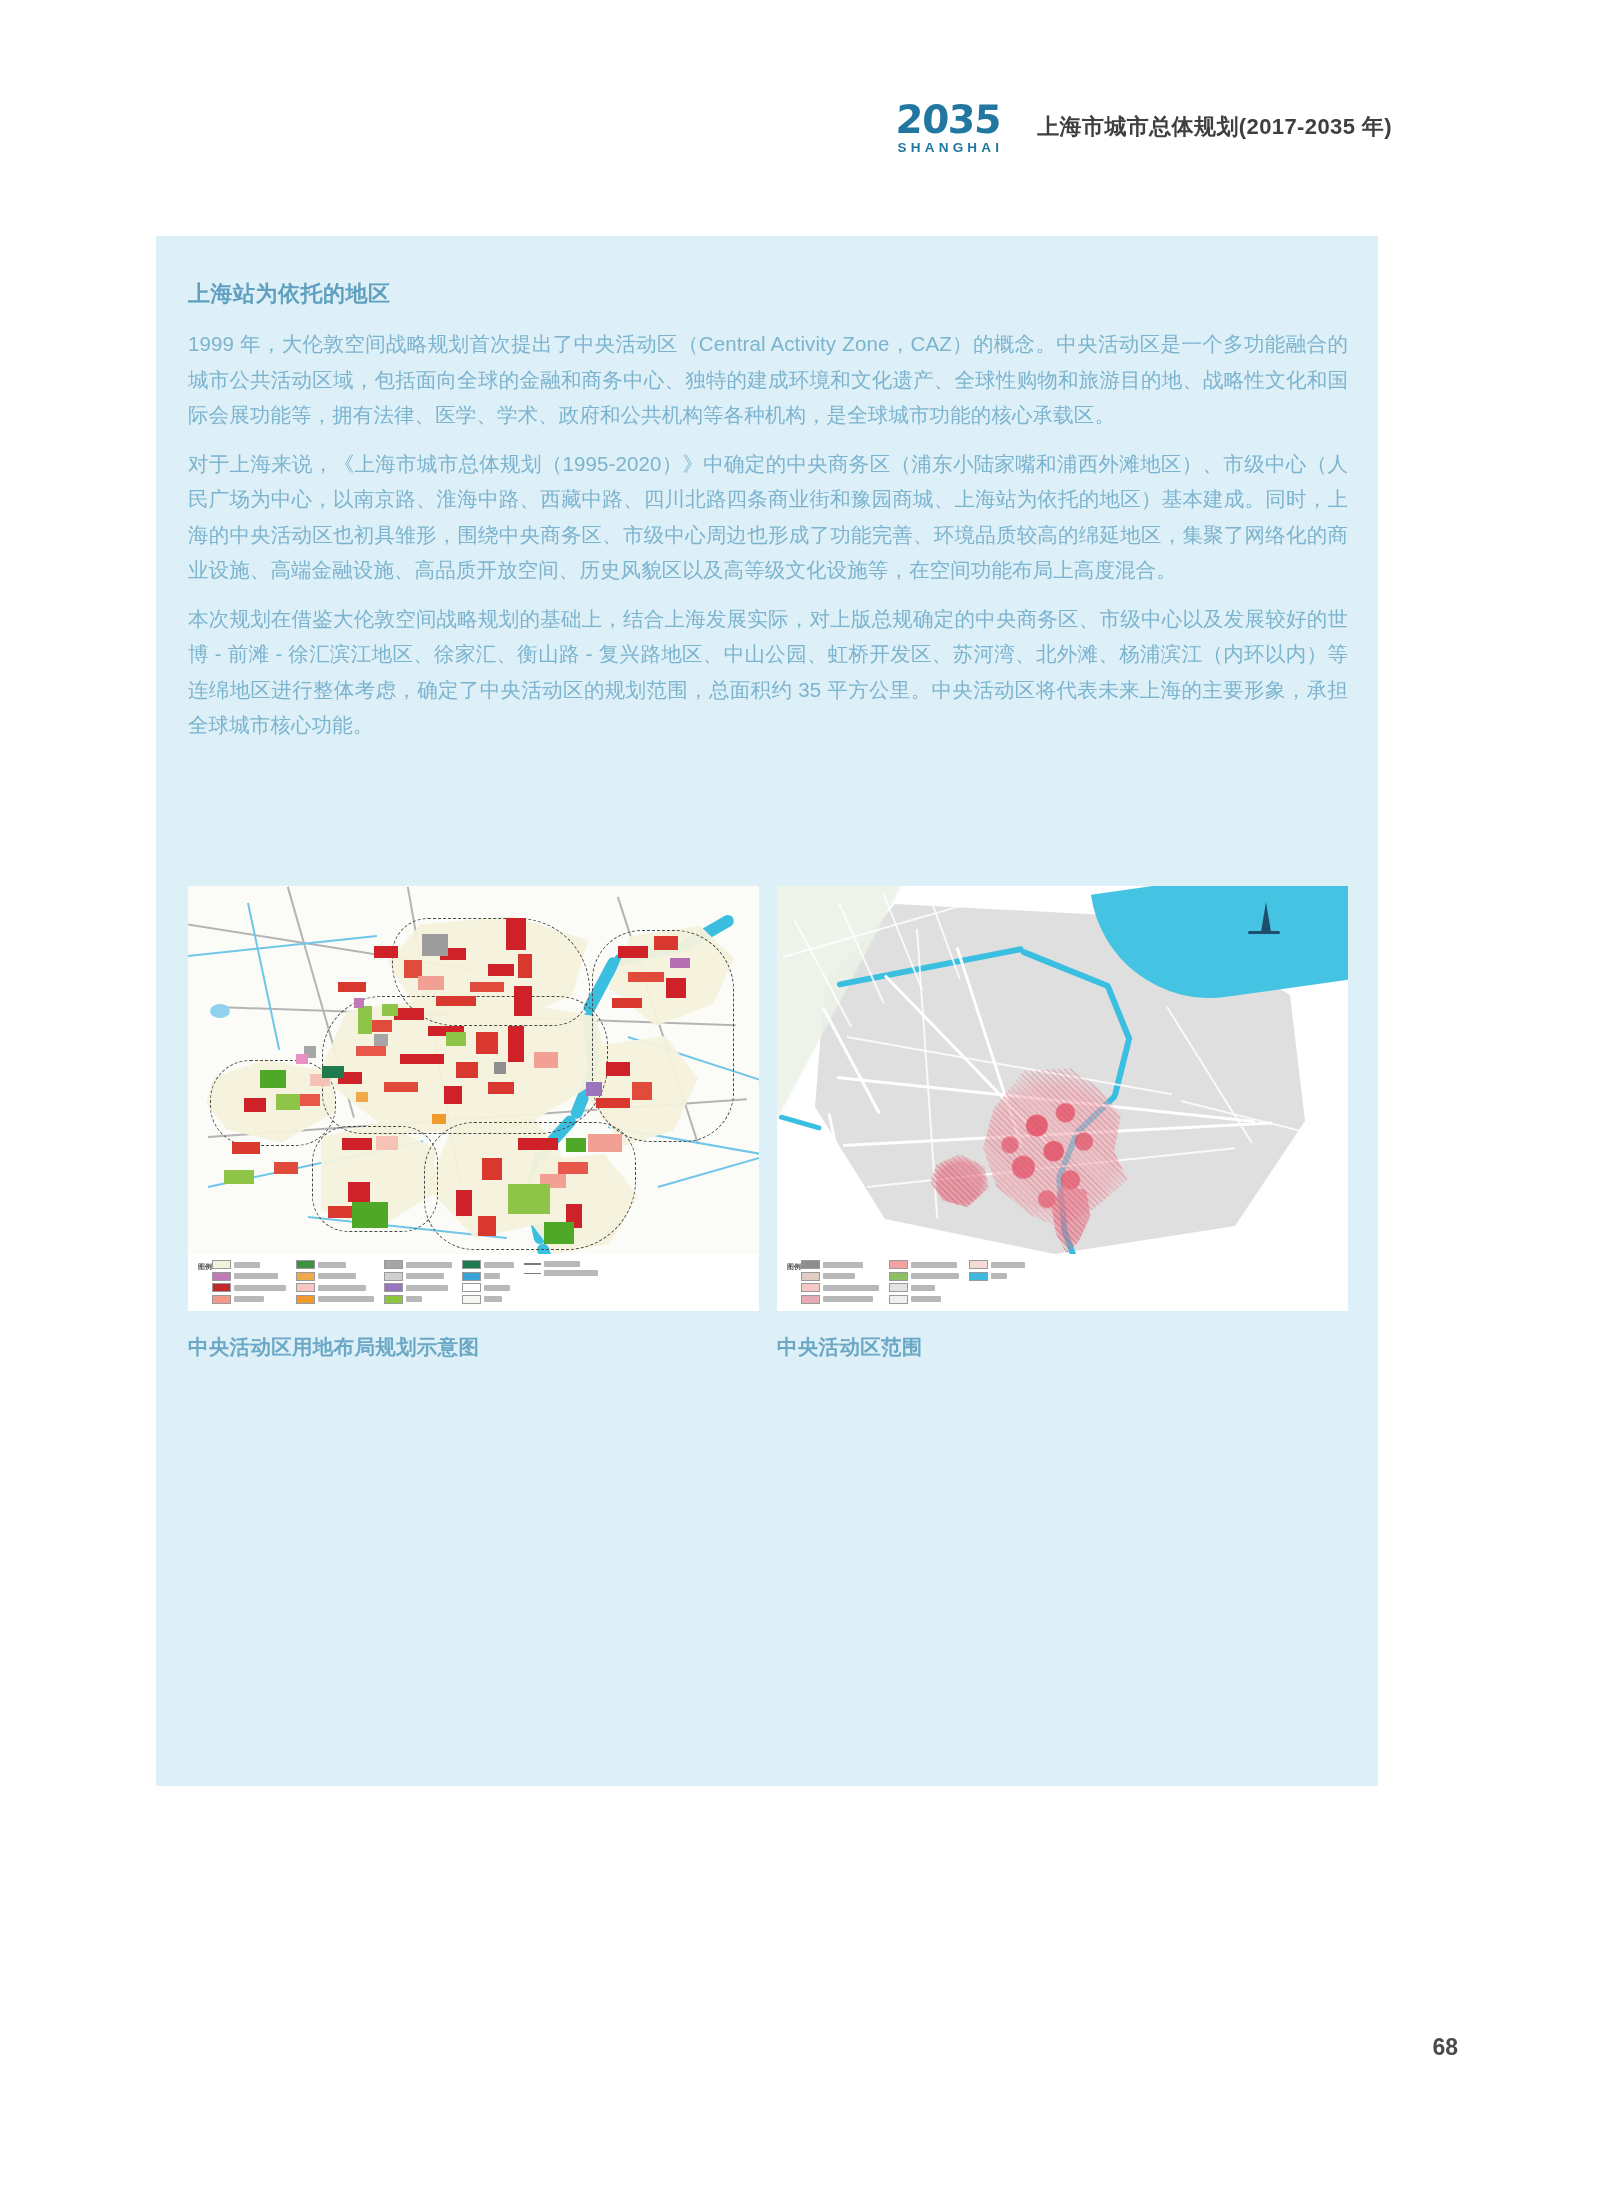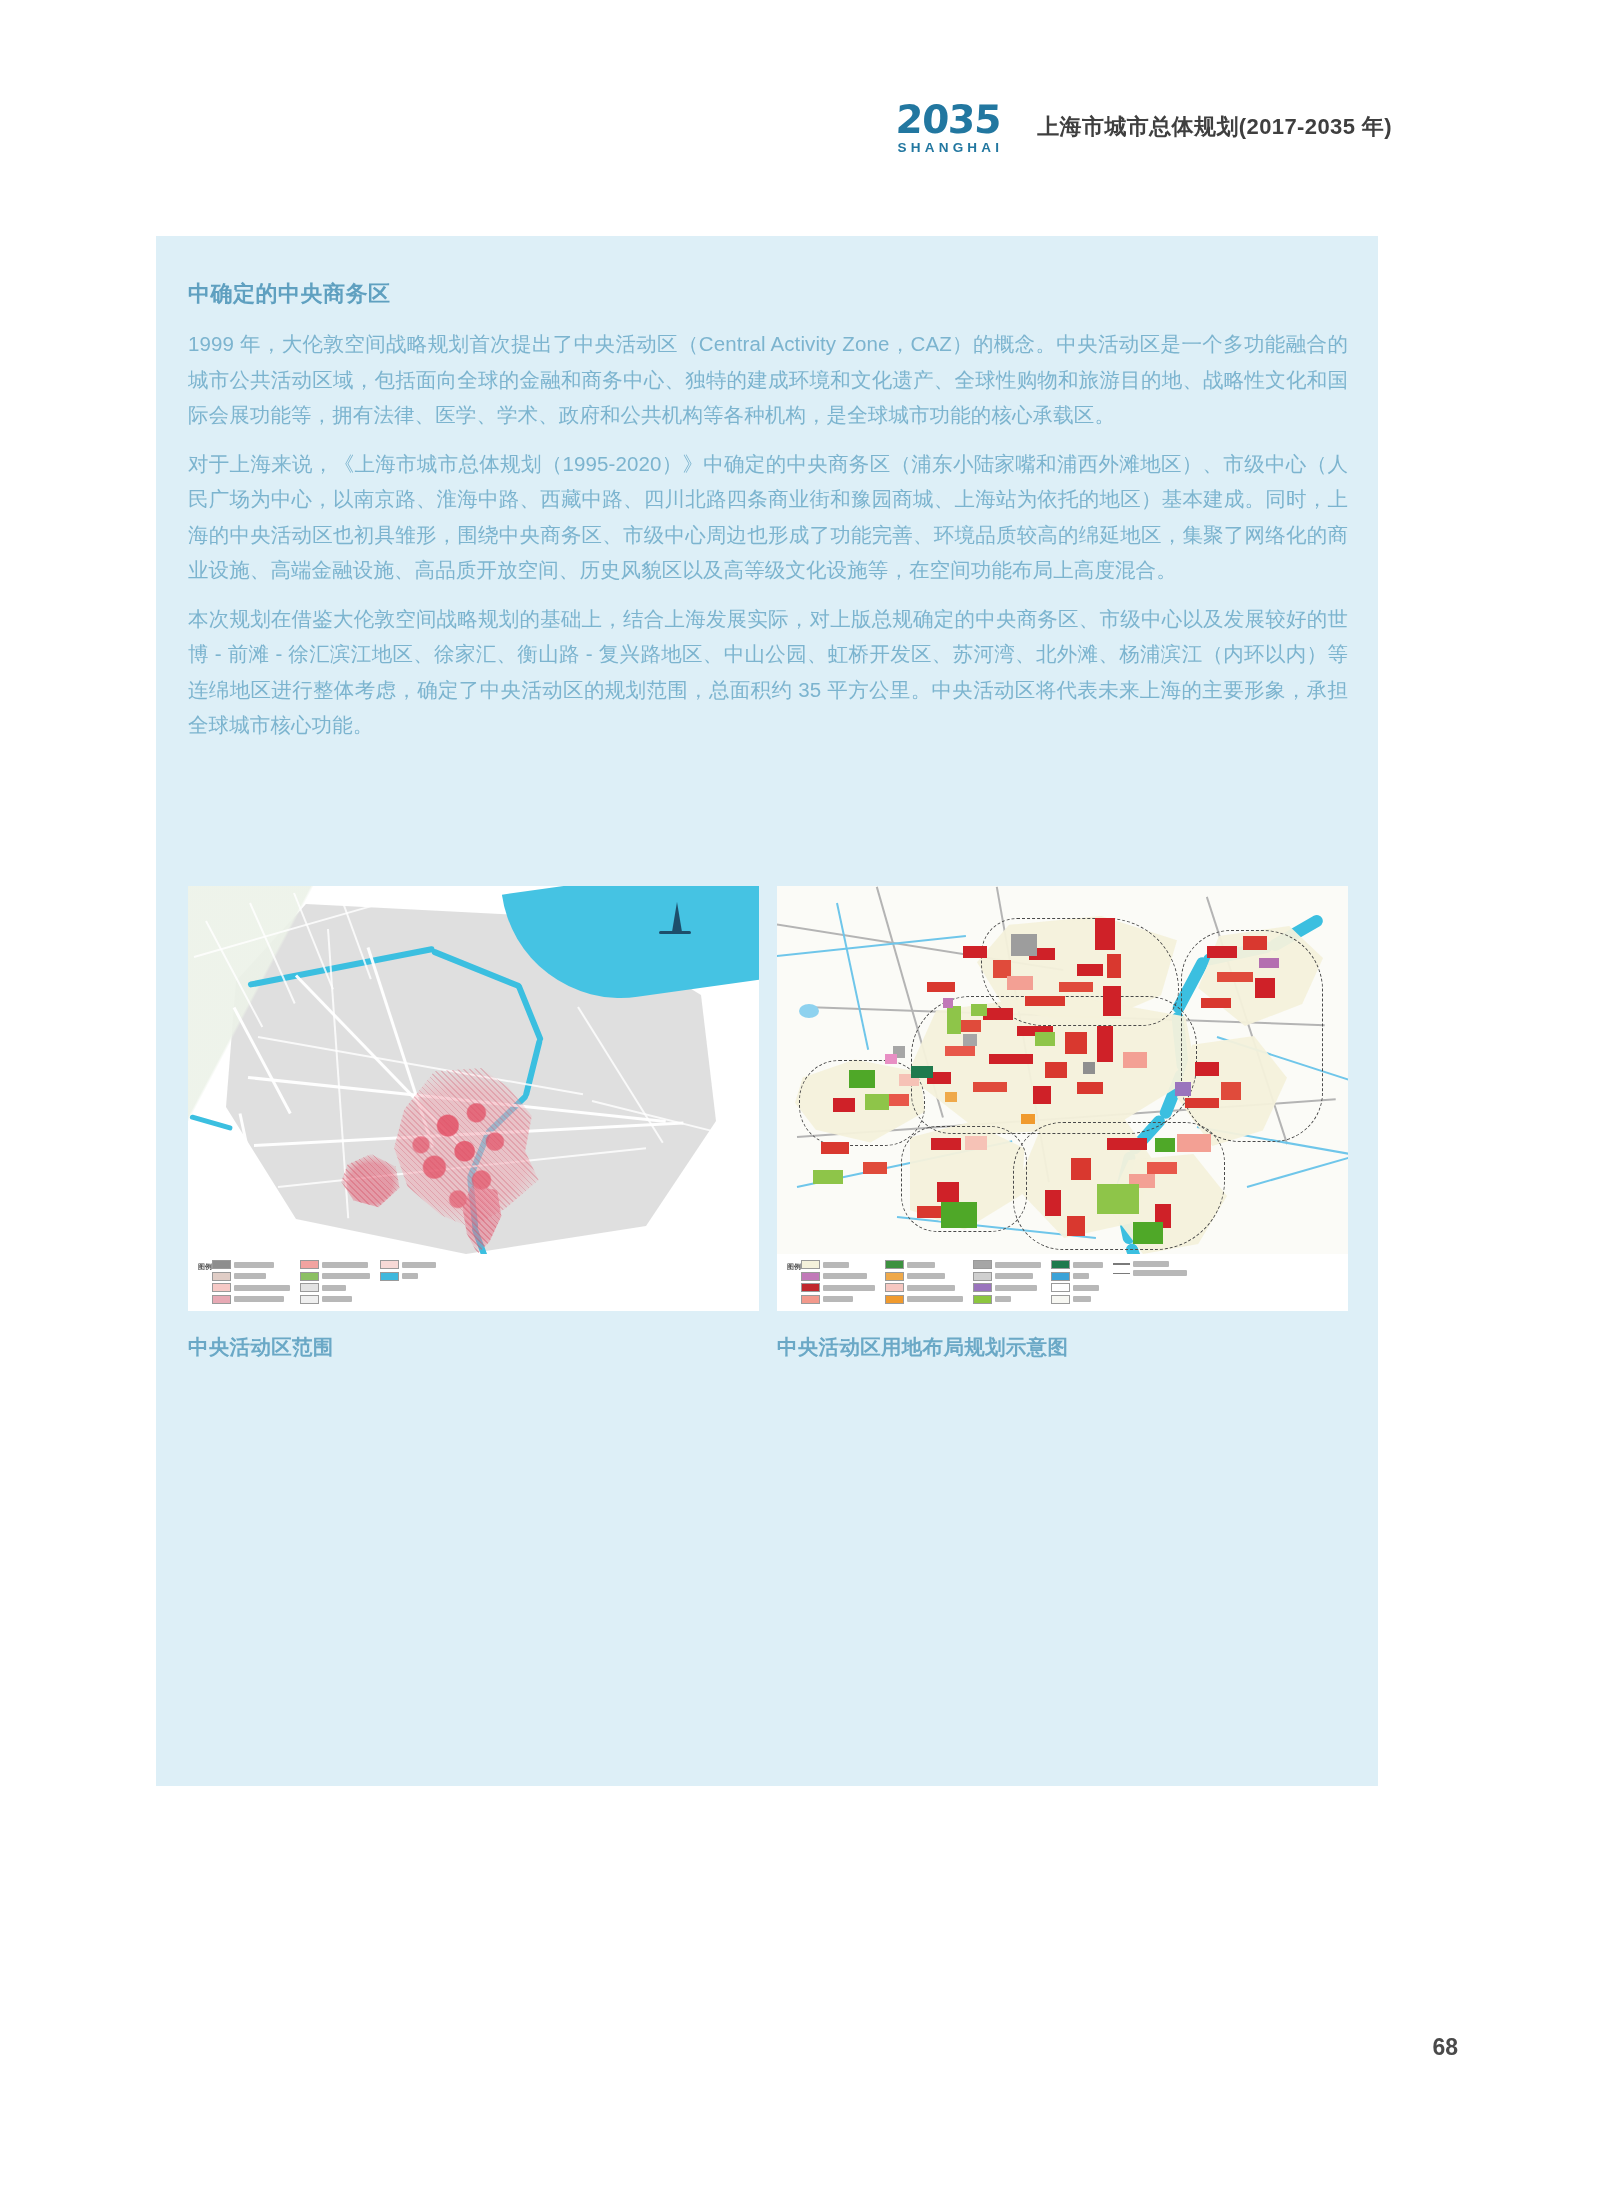--- a/index.html
+++ b/index.html
@@ -352,128 +352,29 @@
 <div class="page-header">
   <div class="brand-logo">
     <div class="logo-mark">2035</div>
     <div class="logo-sub">SHANGHAI</div>
   </div>
   <div class="header-title">上海市城市总体规划(2017-2035 年)</div>
 </div>
 
 <div class="content-panel">
 
-  <div class="section-title">中确定的中央商务区</div>
+  <div class="section-title">上海站为依托的地区</div>
 
   <div class="body-copy">
     <p>1999 年，大伦敦空间战略规划首次提出了中央活动区（Central Activity Zone，CAZ）的概念。中央活动区是一个多功能融合的城市公共活动区域，包括面向全球的金融和商务中心、独特的建成环境和文化遗产、全球性购物和旅游目的地、战略性文化和国际会展功能等，拥有法律、医学、学术、政府和公共机构等各种机构，是全球城市功能的核心承载区。</p>
     <p>对于上海来说，《上海市城市总体规划（1995-2020）》中确定的中央商务区（浦东小陆家嘴和浦西外滩地区）、市级中心（人民广场为中心，以南京路、淮海中路、西藏中路、四川北路四条商业街和豫园商城、上海站为依托的地区）基本建成。同时，上海的中央活动区也初具雏形，围绕中央商务区、市级中心周边也形成了功能完善、环境品质较高的绵延地区，集聚了网络化的商业设施、高端金融设施、高品质开放空间、历史风貌区以及高等级文化设施等，在空间功能布局上高度混合。</p>
     <p>本次规划在借鉴大伦敦空间战略规划的基础上，结合上海发展实际，对上版总规确定的中央商务区、市级中心以及发展较好的世博 - 前滩 - 徐汇滨江地区、徐家汇、衡山路 - 复兴路地区、中山公园、虹桥开发区、苏河湾、北外滩、杨浦滨江（内环以内）等连绵地区进行整体考虑，确定了中央活动区的规划范围，总面积约 35 平方公里。中央活动区将代表未来上海的主要形象，承担全球城市核心功能。</p>
   </div>
 
   <div class="figure-row">
-
-    <div class="figure">
-      <div class="fig-frame">
-        <div class="fig-map map-a">
-          <div class="city-mass"></div>
-          <div class="city-light"></div>
-
-          <div class="water-top"></div>
-          <div class="river" style="left:60px;top:96px;width:190px;height:6px;transform:rotate(-11deg);transform-origin:left center;border-radius:4px;"></div>
-          <div class="river" style="left:244px;top:62px;width:96px;height:6px;transform:rotate(22deg);transform-origin:left center;border-radius:4px;"></div>
-          <div class="river" style="left:330px;top:95px;width:62px;height:6px;transform:rotate(68deg);transform-origin:left center;border-radius:4px;"></div>
-          <div class="river" style="left:352px;top:150px;width:60px;height:6px;transform:rotate(104deg);transform-origin:left center;border-radius:4px;"></div>
-          <div class="river" style="left:339px;top:206px;width:56px;height:6px;transform:rotate(136deg);transform-origin:left center;border-radius:4px;"></div>
-          <div class="river" style="left:300px;top:244px;width:50px;height:6px;transform:rotate(112deg);transform-origin:left center;border-radius:4px;"></div>
-          <div class="river" style="left:282px;top:288px;width:52px;height:6px;transform:rotate(84deg);transform-origin:left center;border-radius:4px;"></div>
-          <div class="river" style="left:286px;top:338px;width:40px;height:6px;transform:rotate(70deg);transform-origin:left center;border-radius:4px;"></div>
-          <div class="river" style="left:2px;top:228px;width:44px;height:5px;transform:rotate(16deg);transform-origin:left center;border-radius:3px;"></div>
-
-          <div class="road" style="left:46px;top:120px;width:120px;transform:rotate(62deg);"></div>
-          <div class="road" style="left:52px;top:226px;width:130px;transform:rotate(78deg);"></div>
-          <div class="road" style="left:108px;top:88px;width:240px;transform:rotate(46deg);"></div>
-          <div class="road" style="left:180px;top:60px;width:210px;transform:rotate(72deg);"></div>
-          <div class="road" style="left:60px;top:190px;width:420px;transform:rotate(6deg);"></div>
-          <div class="road" style="left:66px;top:258px;width:430px;transform:rotate(-3deg);"></div>
-          <div class="road thin" style="left:70px;top:150px;width:330px;transform:rotate(10deg);"></div>
-          <div class="road thin" style="left:90px;top:300px;width:370px;transform:rotate(-6deg);"></div>
-          <div class="road thin" style="left:140px;top:42px;width:290px;transform:rotate(86deg);"></div>
-          <div class="road thin" style="left:390px;top:120px;width:160px;transform:rotate(58deg);"></div>
-          <div class="road thin" style="left:404px;top:214px;width:140px;transform:rotate(14deg);"></div>
-          <div class="road thin" style="left:18px;top:34px;width:120px;transform:rotate(62deg);"></div>
-          <div class="road thin" style="left:62px;top:16px;width:110px;transform:rotate(66deg);"></div>
-          <div class="road thin" style="left:106px;top:6px;width:104px;transform:rotate(68deg);"></div>
-          <div class="road thin" style="left:150px;top:2px;width:96px;transform:rotate(70deg);"></div>
-          <div class="road thin" style="left:6px;top:70px;width:210px;transform:rotate(-16deg);"></div>
-
-          <div class="caz-blob"></div>
-          <div class="caz-tail"></div>
-          <div class="caz-west"></div>
-
-          <div class="compass">
-            <div class="needle"></div>
-            <div class="bar"></div>
-          </div>
-        </div>
-
-        <div class="fig-legend">
-          <div class="legend-mark">图例</div>
-          <div class="legend-cols">
-            <div class="legend-col">
-              <div class="legend-entry">
-                  <div class="legend-swatch" style="background:#8e8e8e"></div>
-                  <div class="legend-text" style="width:40px"></div>
-                </div>
-              <div class="legend-entry">
-                  <div class="legend-swatch" style="background:#e0cdc6"></div>
-                  <div class="legend-text" style="width:32px"></div>
-                </div>
-              <div class="legend-entry">
-                  <div class="legend-swatch" style="background:#f6c9c6"></div>
-                  <div class="legend-text" style="width:56px"></div>
-                </div>
-              <div class="legend-entry">
-                  <div class="legend-swatch" style="background:#e7a9b4"></div>
-                  <div class="legend-text" style="width:50px"></div>
-                </div>
-            </div>
-            <div class="legend-col">
-              <div class="legend-entry">
-                  <div class="legend-swatch" style="background:#f2a3a0"></div>
-                  <div class="legend-text" style="width:46px"></div>
-                </div>
-              <div class="legend-entry">
-                  <div class="legend-swatch" style="background:#8cc063"></div>
-                  <div class="legend-text" style="width:48px"></div>
-                </div>
-              <div class="legend-entry">
-                  <div class="legend-swatch" style="background:#e3e3e3"></div>
-                  <div class="legend-text" style="width:24px"></div>
-                </div>
-              <div class="legend-entry">
-                  <div class="legend-swatch" style="background:#efefef"></div>
-                  <div class="legend-text" style="width:30px"></div>
-                </div>
-            </div>
-            <div class="legend-col">
-              <div class="legend-entry">
-                  <div class="legend-swatch" style="background:#f7d9d6"></div>
-                  <div class="legend-text" style="width:34px"></div>
-                </div>
-              <div class="legend-entry">
-                  <div class="legend-swatch" style="background:#3fb8dd"></div>
-                  <div class="legend-text" style="width:16px"></div>
-                </div>
-            </div>
-          </div>
-        </div>
-      </div>
-      <div class="fig-caption">中央活动区范围</div>
-    </div>
 
     <div class="figure">
       <div class="fig-frame">
         <div class="fig-map map-b">
           <div class="base"></div>
 
           <div class="greyroad" style="left:-10px;top:36px;width:300px;transform:rotate(9deg);"></div>
           <div class="greyroad" style="left:100px;top:0px;width:240px;transform:rotate(74deg);"></div>
           <div class="greyroad" style="left:28px;top:120px;width:520px;transform:rotate(2deg);"></div>
           <div class="greyroad" style="left:20px;top:250px;width:540px;transform:rotate(-4deg);"></div>
@@ -676,16 +577,115 @@
                   <div class="legend-line"></div>
                   <div class="legend-text" style="width:54px"></div>
                 </div>
             </div>
           </div>
         </div>
       </div>
       <div class="fig-caption">中央活动区用地布局规划示意图</div>
     </div>
 
+    <div class="figure">
+      <div class="fig-frame">
+        <div class="fig-map map-a">
+          <div class="city-mass"></div>
+          <div class="city-light"></div>
+
+          <div class="water-top"></div>
+          <div class="river" style="left:60px;top:96px;width:190px;height:6px;transform:rotate(-11deg);transform-origin:left center;border-radius:4px;"></div>
+          <div class="river" style="left:244px;top:62px;width:96px;height:6px;transform:rotate(22deg);transform-origin:left center;border-radius:4px;"></div>
+          <div class="river" style="left:330px;top:95px;width:62px;height:6px;transform:rotate(68deg);transform-origin:left center;border-radius:4px;"></div>
+          <div class="river" style="left:352px;top:150px;width:60px;height:6px;transform:rotate(104deg);transform-origin:left center;border-radius:4px;"></div>
+          <div class="river" style="left:339px;top:206px;width:56px;height:6px;transform:rotate(136deg);transform-origin:left center;border-radius:4px;"></div>
+          <div class="river" style="left:300px;top:244px;width:50px;height:6px;transform:rotate(112deg);transform-origin:left center;border-radius:4px;"></div>
+          <div class="river" style="left:282px;top:288px;width:52px;height:6px;transform:rotate(84deg);transform-origin:left center;border-radius:4px;"></div>
+          <div class="river" style="left:286px;top:338px;width:40px;height:6px;transform:rotate(70deg);transform-origin:left center;border-radius:4px;"></div>
+          <div class="river" style="left:2px;top:228px;width:44px;height:5px;transform:rotate(16deg);transform-origin:left center;border-radius:3px;"></div>
+
+          <div class="road" style="left:46px;top:120px;width:120px;transform:rotate(62deg);"></div>
+          <div class="road" style="left:52px;top:226px;width:130px;transform:rotate(78deg);"></div>
+          <div class="road" style="left:108px;top:88px;width:240px;transform:rotate(46deg);"></div>
+          <div class="road" style="left:180px;top:60px;width:210px;transform:rotate(72deg);"></div>
+          <div class="road" style="left:60px;top:190px;width:420px;transform:rotate(6deg);"></div>
+          <div class="road" style="left:66px;top:258px;width:430px;transform:rotate(-3deg);"></div>
+          <div class="road thin" style="left:70px;top:150px;width:330px;transform:rotate(10deg);"></div>
+          <div class="road thin" style="left:90px;top:300px;width:370px;transform:rotate(-6deg);"></div>
+          <div class="road thin" style="left:140px;top:42px;width:290px;transform:rotate(86deg);"></div>
+          <div class="road thin" style="left:390px;top:120px;width:160px;transform:rotate(58deg);"></div>
+          <div class="road thin" style="left:404px;top:214px;width:140px;transform:rotate(14deg);"></div>
+          <div class="road thin" style="left:18px;top:34px;width:120px;transform:rotate(62deg);"></div>
+          <div class="road thin" style="left:62px;top:16px;width:110px;transform:rotate(66deg);"></div>
+          <div class="road thin" style="left:106px;top:6px;width:104px;transform:rotate(68deg);"></div>
+          <div class="road thin" style="left:150px;top:2px;width:96px;transform:rotate(70deg);"></div>
+          <div class="road thin" style="left:6px;top:70px;width:210px;transform:rotate(-16deg);"></div>
+
+          <div class="caz-blob"></div>
+          <div class="caz-tail"></div>
+          <div class="caz-west"></div>
+
+          <div class="compass">
+            <div class="needle"></div>
+            <div class="bar"></div>
+          </div>
+        </div>
+
+        <div class="fig-legend">
+          <div class="legend-mark">图例</div>
+          <div class="legend-cols">
+            <div class="legend-col">
+              <div class="legend-entry">
+                  <div class="legend-swatch" style="background:#8e8e8e"></div>
+                  <div class="legend-text" style="width:40px"></div>
+                </div>
+              <div class="legend-entry">
+                  <div class="legend-swatch" style="background:#e0cdc6"></div>
+                  <div class="legend-text" style="width:32px"></div>
+                </div>
+              <div class="legend-entry">
+                  <div class="legend-swatch" style="background:#f6c9c6"></div>
+                  <div class="legend-text" style="width:56px"></div>
+                </div>
+              <div class="legend-entry">
+                  <div class="legend-swatch" style="background:#e7a9b4"></div>
+                  <div class="legend-text" style="width:50px"></div>
+                </div>
+            </div>
+            <div class="legend-col">
+              <div class="legend-entry">
+                  <div class="legend-swatch" style="background:#f2a3a0"></div>
+                  <div class="legend-text" style="width:46px"></div>
+                </div>
+              <div class="legend-entry">
+                  <div class="legend-swatch" style="background:#8cc063"></div>
+                  <div class="legend-text" style="width:48px"></div>
+                </div>
+              <div class="legend-entry">
+                  <div class="legend-swatch" style="background:#e3e3e3"></div>
+                  <div class="legend-text" style="width:24px"></div>
+                </div>
+              <div class="legend-entry">
+                  <div class="legend-swatch" style="background:#efefef"></div>
+                  <div class="legend-text" style="width:30px"></div>
+                </div>
+            </div>
+            <div class="legend-col">
+              <div class="legend-entry">
+                  <div class="legend-swatch" style="background:#f7d9d6"></div>
+                  <div class="legend-text" style="width:34px"></div>
+                </div>
+              <div class="legend-entry">
+                  <div class="legend-swatch" style="background:#3fb8dd"></div>
+                  <div class="legend-text" style="width:16px"></div>
+                </div>
+            </div>
+          </div>
+        </div>
+      </div>
+      <div class="fig-caption">中央活动区范围</div>
+    </div>
+
   </div>
 </div>
 
 <div class="page-number">68</div>
 
 </body></html>

